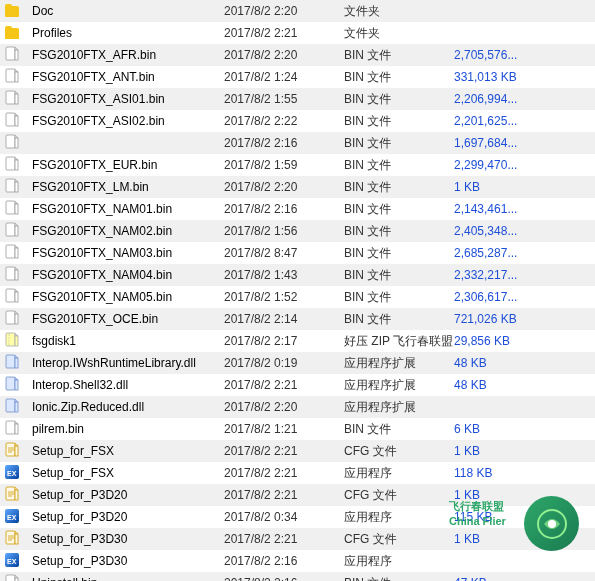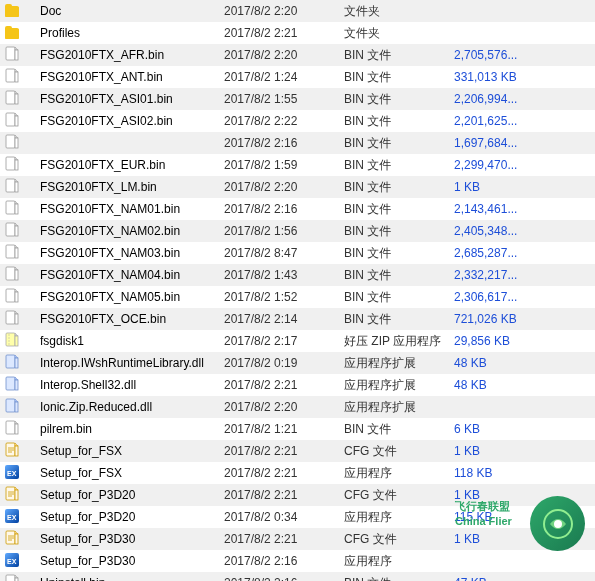--- a/index.html
+++ b/index.html
@@ -24,21 +24,21 @@
     .file-row:nth-child(odd) {
       background: #f0f0f0;
     }
     .file-row:nth-child(even) {
       background: #ffffff;
     }
     .col-name {
       flex: 0 0 220px;
       display: flex;
       align-items: center;
-      gap: 20px;
+      gap: 12px;
       overflow: hidden;
       white-space: nowrap;
     }
     .col-date {
       flex: 0 0 120px;
       color: #333;
       white-space: nowrap;
     }
     .col-type {
       flex: 0 0 110px;
@@ -83,21 +83,21 @@
       background: #F5C518;
       border-radius: 2px 2px 0 0;
       position: absolute;
       top: 2px;
       left: 1px;
     }
     
     .watermark {
       position: fixed;
       bottom: 30px;
-      right: 10px;
+      right: 16px;
       width: 130px;
       height: 60px;
       z-index: 10;
     }
     .watermark-circle {
       width: 55px;
       height: 55px;
       border-radius: 50%;
       background: linear-gradient(135deg, #2ea86a, #1a7a50);
       display: flex;
@@ -354,21 +354,21 @@
         <svg width="16" height="16" viewBox="0 0 16 16">
           <rect x="2" y="1" width="9" height="13" rx="1" fill="#ffffaa" stroke="#aaa" stroke-width="0.8"></rect>
           <polygon points="11,1 14,4 11,4" fill="#ccc" stroke="#aaa" stroke-width="0.5"></polygon>
           <rect x="11" y="4" width="3" height="10" rx="0" fill="#ffffaa" stroke="#aaa" stroke-width="0.8"></rect>
           <line x1="5" y1="2" x2="5" y2="14" stroke="#aaa" stroke-width="0.5" stroke-dasharray="2,1"></line>
         </svg>
       </span></span>
       <span class="filename-text">fsgdisk1</span>
     </div>
     <div class="col-date">2017/8/2 2:17</div>
-    <div class="col-type">好压 ZIP 应用程序</div>
+    <div class="col-type">好压 ZIP 飞行春联盟</div>
     <div class="col-size">29,856 KB</div>
   </div>
     <div class="file-row">
     <div class="col-name">
       <span><span class="icon" style="display:inline-block;width:16px;height:16px;">
         <svg width="16" height="16" viewBox="0 0 16 16">
           <rect x="2" y="1" width="9" height="13" rx="1" fill="#dce8ff" stroke="#7090cc" stroke-width="0.8"></rect>
           <polygon points="11,1 14,4 11,4" fill="#b0c8ff" stroke="#7090cc" stroke-width="0.5"></polygon>
           <rect x="11" y="4" width="3" height="10" rx="0" fill="#dce8ff" stroke="#7090cc" stroke-width="0.8"></rect>
         </svg>

